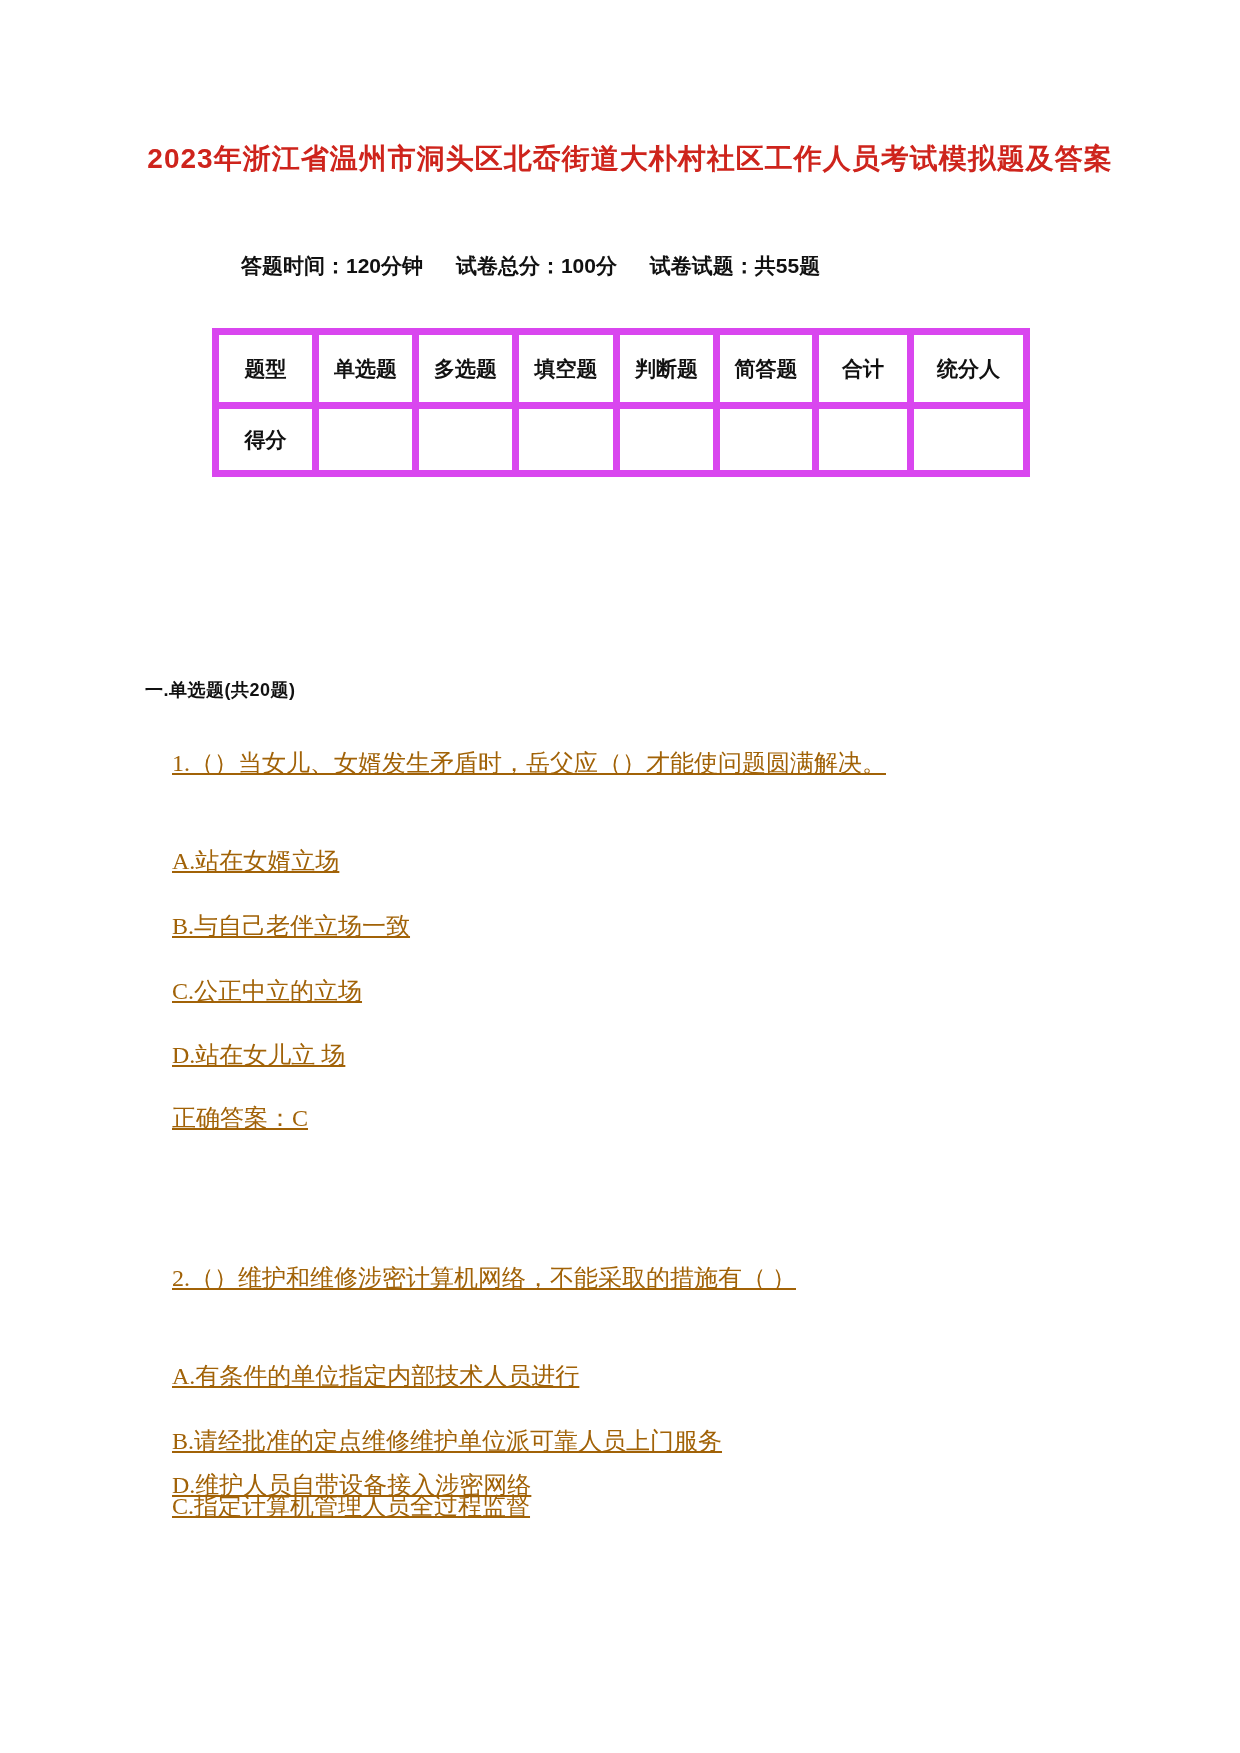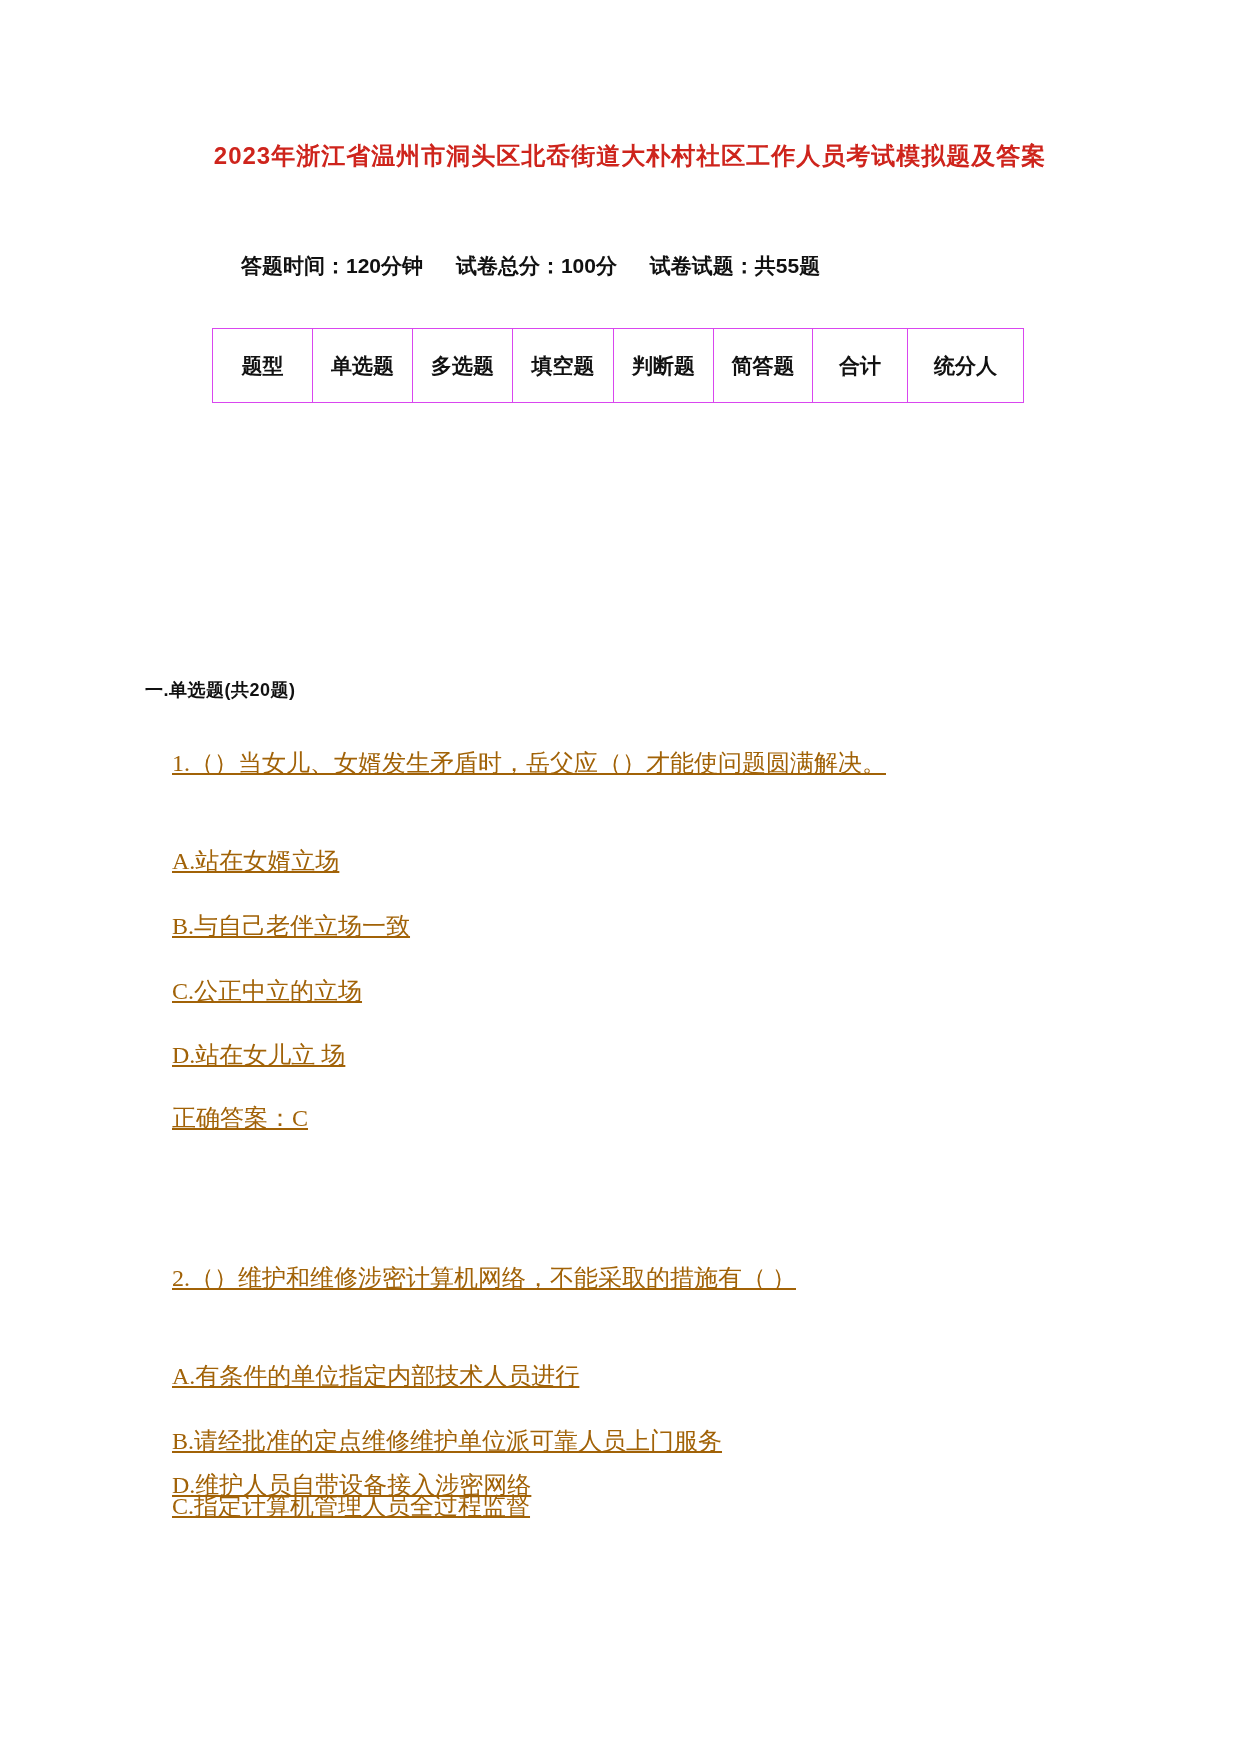--- a/index.html
+++ b/index.html
@@ -13,21 +13,21 @@
     color: #1f1f1f;
     overflow: hidden;
   }
   .doc-title {
     position: absolute;
     top: 140px;
     left: 0;
     width: 100%;
     text-align: center;
     font-family: "Liberation Sans", "DejaVu Sans", sans-serif;
-    font-size: 24px;
+    font-size: 28px;
     font-weight: bold;
     letter-spacing: 1px;
     padding-left: 20px;
   }
   .info-line {
     position: absolute;
     top: 252px;
     left: 218px;
     font-family: "Liberation Sans", "DejaVu Sans", sans-serif;
     font-size: 21px;
@@ -44,21 +44,21 @@
     left: 212px;
     width: 811px;
     border-collapse: collapse;
     table-layout: fixed;
     font-family: "Liberation Sans", "DejaVu Sans", sans-serif;
     font-size: 21px;
     color: #111111;
   }
   table.score-table th,
   table.score-table td {
-    border: 1px solid #d946ef;
+    border: 7px solid #d946ef;
     text-align: center;
     vertical-align: middle;
     font-weight: bold;
     overflow: hidden;
   }
   table.score-table tr.header-row  th { height: 74px; }
   table.score-table tr.score-row   td { height: 68px; }
   .section-heading {
     position: absolute;
     left: 145px;
@@ -108,20 +108,30 @@
         <tr class="header-row">
       <th>题型</th>
       <th>单选题</th>
       <th>多选题</th>
       <th>填空题</th>
       <th>判断题</th>
       <th>简答题</th>
       <th>合计</th>
       <th>统分人</th>
     </tr>
+    <tr class="score-row">
+      <td>得分</td>
+      <td></td>
+      <td></td>
+      <td></td>
+      <td></td>
+      <td></td>
+      <td></td>
+      <td></td>
+    </tr>
   </tbody>
     </table>
 
   <div class="section-heading">一.单选题(共20题)</div>
 
   <div class="q-text" style="top:748px">1.（）当女儿、女婿发生矛盾时，岳父应（）才能使问题圆满解决。</div>
   <div class="option-line" style="top:846px">A.站在女婿立场</div>
   <div class="option-line" style="top:911px">B.与自己老伴立场一致</div>
   <div class="option-line" style="top:976px">C.公正中立的立场</div>
   <div class="option-line" style="top:1040px">D.站在女儿立 场</div>

